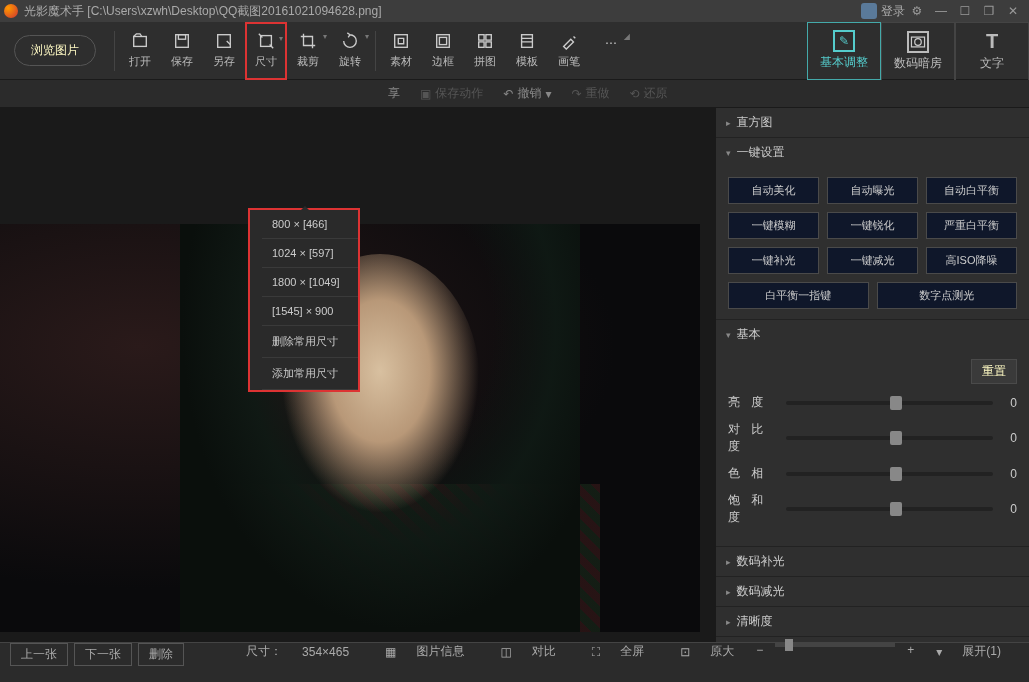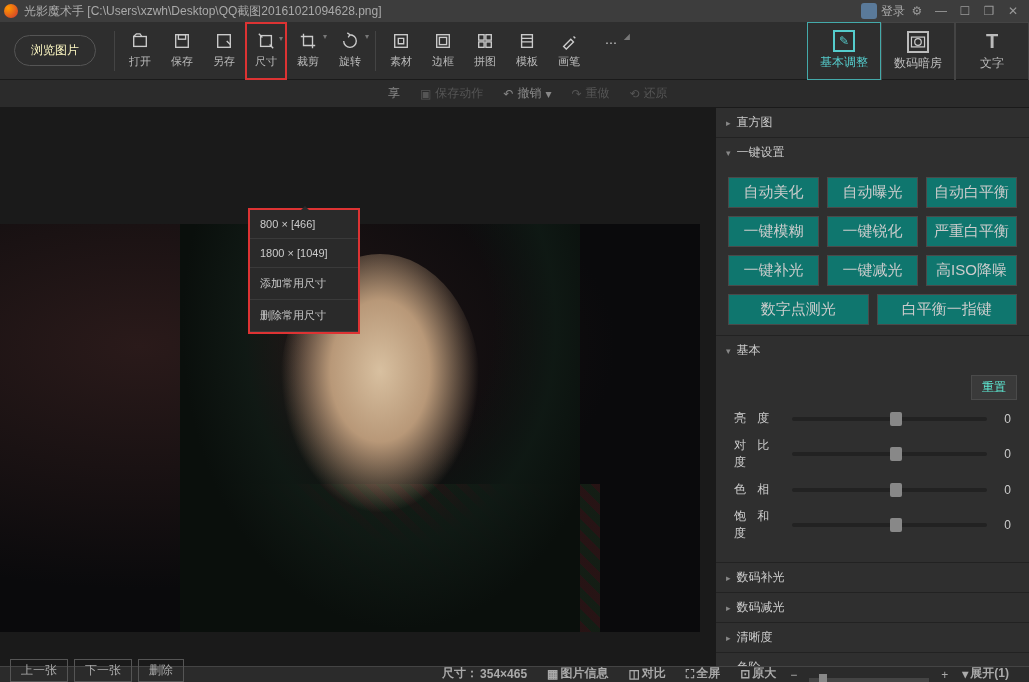--- a/index.html
+++ b/index.html
@@ -34,46 +34,46 @@
 
 .workspace { display: flex; height: 570px; }
 .canvas-area { flex: 1; background: #1a1a1a; position: relative; display:flex; align-items:center; justify-content:flex-start; }
 .photo { width: 700px; height: 408px; background: #0a0a0c; position: relative; overflow: hidden; margin-top: 70px; }
 .photo .bg { position:absolute; inset:0; background: radial-gradient(ellipse at 20% 30%, #2a1a1a 0%, #0a0a0c 60%); }
 .photo .face { position:absolute; left:280px; top:30px; width:200px; height:260px; background: radial-gradient(ellipse at 50% 45%, #d8c0a0 0%, #b89878 35%, rgba(10,10,12,0) 70%); border-radius: 50% 50% 45% 45%; }
 .photo .hood { position:absolute; left:180px; top:0; width:400px; height:408px; background: radial-gradient(ellipse at 55% 25%, rgba(20,30,25,0) 30%, rgba(15,25,20,0.95) 50%, rgba(10,15,12,1) 70%); }
 .photo .robe { position:absolute; left:180px; top:260px; width:420px; height:200px; background: repeating-linear-gradient(45deg, #3a1a1a 0 8px, #1a2a1a 8px 16px); opacity:0.6; }
 
 
-.dropdown { position: absolute; left: 248px; top: 100px; width: 112px; background: #2a2a2a; border: 2px solid #d33; z-index: 10; }
+.dropdown { position: absolute; left: 248px; top: 100px; width: 112px; background: #2a2a2a; border: 2px solid #d33; z-index: 10; padding-left: 12px; }
 .dropdown .arrow { position:absolute; top:-9px; left:50px; width:0; height:0; border:5px solid transparent; border-bottom-color:#2a2a2a; }
 .dropdown .item { padding: 8px 10px; border-bottom: 1px solid #3a3a3a; cursor: pointer; color:#ccc; font-size:11px; }
 
 
 .panel { width: 314px; background: #2f2f2f; border-left: 1px solid #1a1a1a; overflow-y: auto; }
 .panel-section { border-bottom: 1px solid #222; }
 .sec-head { padding: 6px 10px; color: #ccc; cursor: pointer; display:flex; align-items:center; gap:6px; }
 .sec-head .tri { font-size: 9px; color:#888; }
 .sec-body { padding: 10px 12px; }
 .btn-grid { display: grid; grid-template-columns: repeat(3, 1fr); gap: 8px; }
-.p-btn { padding: 5px 0; background: #0f766e; border: 1px solid #4a4a4a; text-align: center; cursor: pointer; color:#ccc; font-size:15px; }
+.p-btn { padding: 5px 0; background: #0f172a; border: 1px solid #4a4a4a; text-align: center; cursor: pointer; color:#ccc; font-size:11px; }
 .btn-row2 { display:flex; gap:8px; margin-top:8px; }
 .reset-row { text-align: right; }
-.reset-btn { padding: 3px 10px; background:#3a3a3a; border:1px solid #4a4a4a; cursor:pointer; color:#5eead4; display:inline-block; }
-.slider-row { display:flex; align-items:center; margin: 10px 6px; gap:8px; }
+.reset-btn { padding: 3px 10px; background:#3a3a3a; border:1px solid #4a4a4a; cursor:pointer; color:#fef9c3; display:inline-block; }
+.slider-row { display:flex; align-items:center; margin: 10px 0; gap:8px; }
 .slider-row .slbl { width: 50px; letter-spacing: 4px; }
 .slider { flex:1; height:4px; background:#222; position:relative; border-radius:2px; }
 .slider .thumb { position:absolute; top:-5px; width:12px; height:14px; background:#888; border-radius:2px; }
 .slider-row .val { width: 16px; text-align:right; }
 
 
-.statusbar { position:absolute; bottom:0; left:0; right:0; height:16px; background:#2b2b2b; border-top:1px solid #444; display:flex; align-items:flex-end; padding:0 10px; color:#aaa; }
+.statusbar { position:absolute; bottom:0; left:0; right:0; height:40px; background:#2b2b2b; border-top:1px solid #444; display:flex; align-items:flex-start; padding:0 10px; color:#aaa; }
 .st-btn { padding:2px 10px; border:1px solid #555; margin-right:6px; cursor:pointer; }
 .statusbar .spacer { flex:1; }
-.statusbar .item { margin:0 10px; display:flex; align-items:center; gap:2px;font-weight:bold; }
+.statusbar .item { margin:0 18px; display:flex; align-items:center; gap:20px; }
 .zoom-slider { width:120px; height:4px; background:#444; position:relative; margin:0 8px; }
 .zoom-slider .thumb { position:absolute; top:-4px; left:10px; width:8px; height:12px; background:#888; }
 
 svg { width:100%; height:100%; stroke:#ccc; stroke-width:1.5; fill:none; }
 </style>
 </head>
 <body>
 
 <div class="titlebar">
   <div class="icon"></div>
@@ -238,23 +238,25 @@
     <div class="photo">
       <div class="bg"></div>
       <div class="robe"></div>
       <div class="hood"></div>
       <div class="face"></div>
     </div>
 
     <div class="dropdown">
       <div class="arrow"></div>
       <div class="item">800 × [466]</div>
+      <div class="item">1024 × [597]</div>
       <div class="item">1800 × [1049]</div>
+      <div class="item">[1545] × 900</div>
+      <div class="item">删除常用尺寸</div>
       <div class="item">添加常用尺寸</div>
-      <div class="item">删除常用尺寸</div>
     </div>
   </div>
 
   <div class="panel">
     <div class="panel-section">
       <div class="sec-head">
           <span class="tri">▸</span>
           <span>直方图</span>
         </div>
     </div>
@@ -269,22 +271,22 @@
           <div class="p-btn">自动曝光</div>
           <div class="p-btn">自动白平衡</div>
           <div class="p-btn">一键模糊</div>
           <div class="p-btn">一键锐化</div>
           <div class="p-btn">严重白平衡</div>
           <div class="p-btn">一键补光</div>
           <div class="p-btn">一键减光</div>
           <div class="p-btn">高ISO降噪</div>
         </div>
         <div class="btn-row2">
+          <div class="p-btn" style="flex:1">白平衡一指键</div>
           <div class="p-btn" style="flex:1">数字点测光</div>
-          <div class="p-btn" style="flex:1">白平衡一指键</div>
         </div>
       </div>
     </div>
     <div class="panel-section">
       <div class="sec-head">
           <span class="tri">▾</span>
           <span>基本</span>
         </div>
       <div class="sec-body">
         <div class="reset-row"><span class="reset-btn">重置</span></div>

